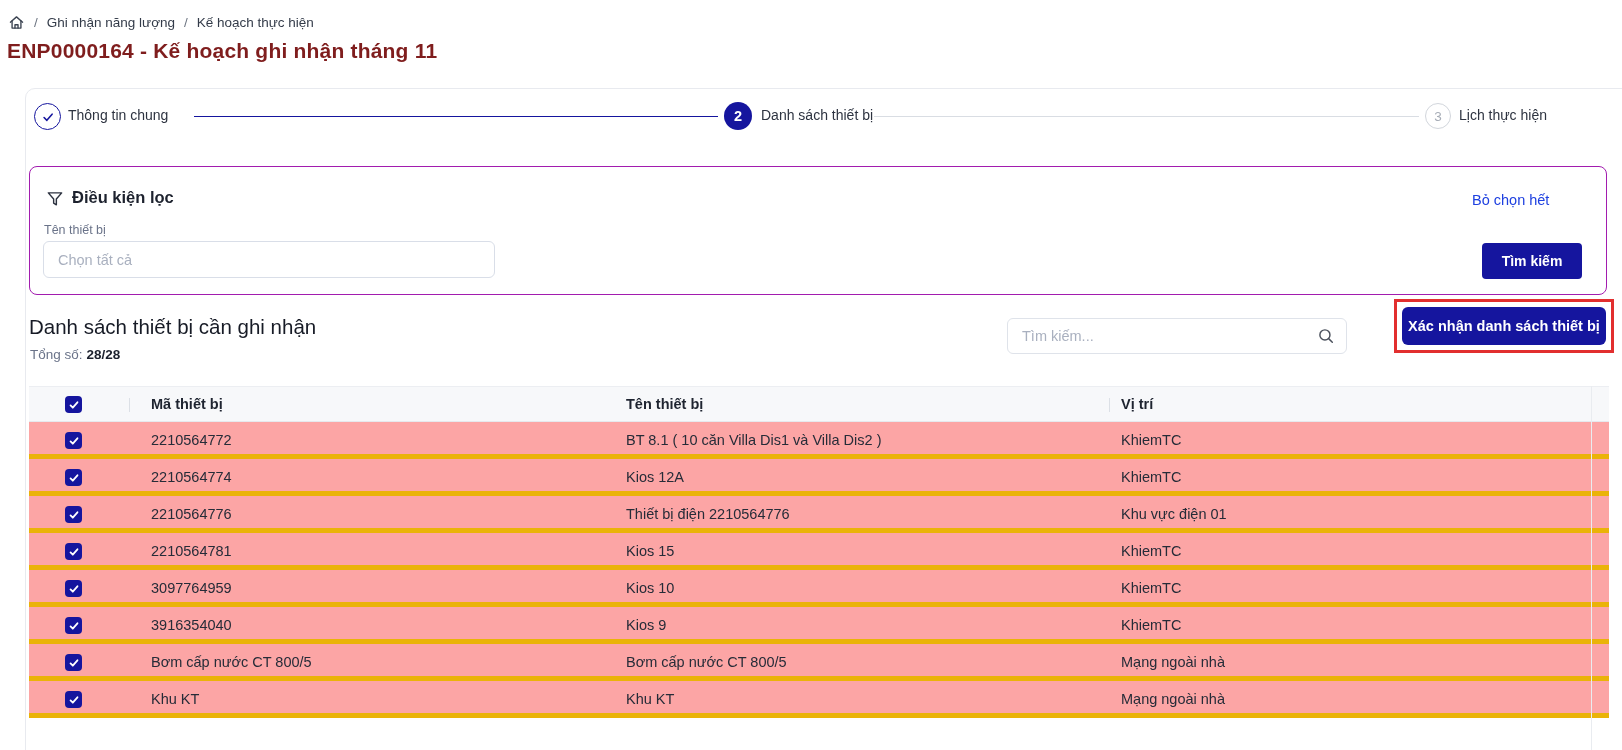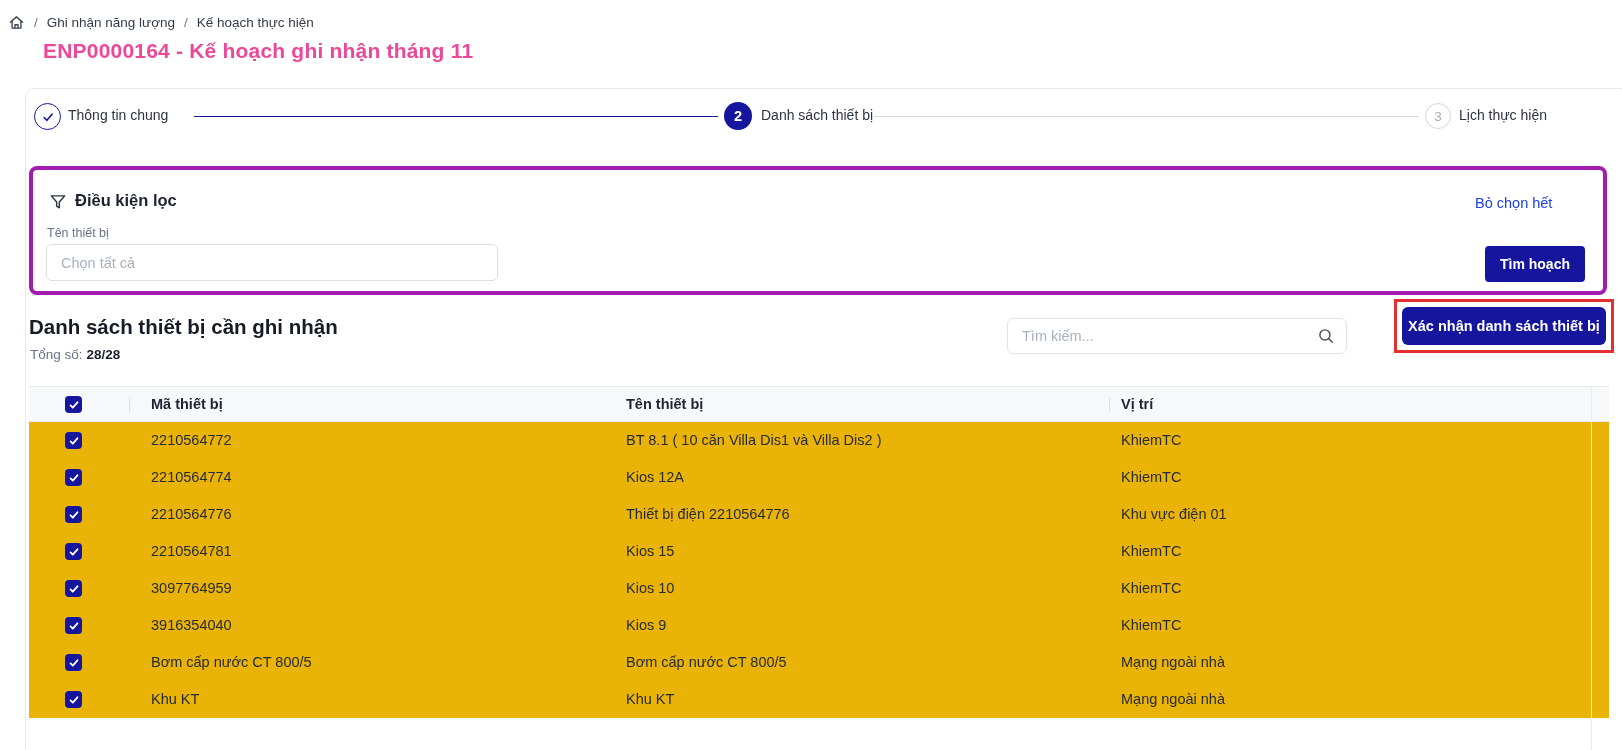--- a/index.html
+++ b/index.html
@@ -17,60 +17,60 @@
   body{
     position:relative;overflow:hidden;background:#fff;
     font-family:"Liberation Sans","DejaVu Sans",sans-serif;
     color:var(--text-dark);
   }
   
   .breadcrumb{position:absolute;left:8px;top:14px;display:flex;align-items:center;gap:9px;font-size:13.5px;color:#333b49;}
   .breadcrumb .sep{color:#6e7683;}
   .breadcrumb .bc-item{color:#333b49;text-decoration:none;cursor:pointer;}
   .home-ic{width:17px;height:17px;display:inline-flex;color:#3c4452;cursor:pointer;}
-  .page-title{position:absolute;left:7px;top:39px;font-size:21px;font-weight:700;color:#ec4899;letter-spacing:.2px;margin-left:36px;}
+  .page-title{position:absolute;left:7px;top:39px;font-size:21px;font-weight:700;color:#7f1d1d;letter-spacing:.2px;}
   
   .card{position:absolute;left:25px;top:88px;width:1641px;height:700px;border:1px solid #e8eaef;border-radius:10px;background:#fff;}
   
   .step-circle{position:absolute;display:flex;align-items:center;justify-content:center;border-radius:50%;}
   .step-circle.done{left:8px;top:14px;width:27px;height:27px;border:1.5px solid var(--primary);}
   .step-circle.done svg{width:14px;height:14px;}
   .step-circle.active{left:698px;top:13px;width:28px;height:28px;background:var(--primary);color:#fff;font-size:14.5px;font-weight:700;}
   .step-circle.pending{left:1399px;top:14px;width:26px;height:26px;border:1.5px solid #d2d6dc;color:#a6acb6;font-size:13.5px;}
   .step-label{position:absolute;top:18px;font-size:14px;color:var(--text-mid);white-space:nowrap;}
   .step-label.l1{left:42px;}
   .step-label.l2{left:735px;}
   .step-label.l3{left:1433px;}
   .connector{position:absolute;top:27px;height:0;border-top:1.5px solid #d9dde3;}
   .connector.active{left:168px;width:524px;border-color:var(--primary);}
   .connector.inactive{left:848px;width:545px;}
   
-  .filter-panel{position:absolute;left:3px;top:77px;width:1578px;height:129px;border:4px solid #a21caf;border-radius:8px;background:#fff;}
+  .filter-panel{position:absolute;left:3px;top:77px;width:1578px;height:129px;border:1px solid #a21caf;border-radius:8px;background:#fff;}
   .funnel-ic{position:absolute;left:16px;top:23px;width:18px;height:18px;color:#2c3240;}
   .filter-title{position:absolute;left:42px;top:21px;font-size:16.5px;font-weight:600;color:#1d222e;}
   .clear-link{position:absolute;left:1442px;top:25px;font-size:14.5px;color:var(--link);text-decoration:none;cursor:pointer;white-space:nowrap;}
   .field-label{position:absolute;left:14px;top:56px;font-size:12.5px;color:var(--text-gray);}
   .field-input{position:absolute;left:13px;top:74px;width:452px;height:37px;border:1px solid #d9dee8;border-radius:6px;padding:0 14px;font-size:14.5px;font-family:inherit;color:var(--text-dark);outline:none;}
   .field-input::placeholder{color:var(--placeholder);}
   .btn{border:none;cursor:pointer;background:var(--primary);color:#fff;font-family:inherit;font-weight:600;display:flex;align-items:center;justify-content:center;}
   .search-btn{position:absolute;left:1452px;top:76px;width:100px;height:36px;border-radius:4px;font-size:14px;}
   
-  .section-title{position:absolute;left:3px;top:226px;font-size:20.5px;font-weight:700;color:#171b26;}
+  .section-title{position:absolute;left:3px;top:226px;font-size:20.5px;font-weight:400;color:#171b26;}
   .section-total{position:absolute;left:4px;top:258px;font-size:13.5px;color:var(--text-gray);}
   .section-total b{color:#1c212e;font-weight:700;margin-left:4px;margin-top:28px;}
   .table-search{position:absolute;left:981px;top:229px;width:340px;height:36px;}
   .table-search input{width:100%;height:100%;border:1px solid #dfe3ea;border-radius:6px;padding:0 50px 0 14px;font-size:14.5px;font-family:inherit;color:var(--text-dark);outline:none;}
   .table-search input::placeholder{color:var(--placeholder);}
   .mag-ic{position:absolute;right:12px;top:9px;width:18px;height:18px;color:#4a505c;}
   .highlight-box{position:absolute;left:1368px;top:210px;width:220px;height:54px;border:3px solid var(--highlight);border-radius:0;}
   .confirm-btn{position:absolute;left:5px;top:5px;right:5px;bottom:5px;border-radius:6px;font-size:14.5px;white-space:nowrap;}
   
   .table{position:absolute;left:3px;top:297px;width:1580px;height:372px;}
   .thead{position:relative;height:36px;background:#f7f8fa;border-top:1px solid #eceef2;border-bottom:1px solid #e6e9ee;}
-  .trow{position:relative;height:37px;border-bottom:5px solid #eab308;background:#eab308;}
+  .trow{position:relative;height:37px;border-bottom:5px solid #eab308;background:#fca5a5;}
   .cell{position:absolute;top:0;font-size:14.5px;color:#262c38;white-space:nowrap;line-height:37px;}
   .thead .cell{font-weight:700;color:#1e2430;line-height:35px;}
   .c-code{left:122px;text-align:center;}
   .c-name{left:597px;}
   .c-loc{left:1092px;}
   .tick{position:absolute;top:11px;width:1px;height:14px;background:#dcе0e6;background:#dce0e6;}
   .tick.t1{left:100px;}
   .tick.t2{left:1080px;}
   .cbx{position:absolute;left:36px;top:10px;width:17px;height:17px;border-radius:4px;background:var(--primary);display:flex;align-items:center;justify-content:center;cursor:pointer;}
   .thead .cbx{top:9px;}
@@ -113,21 +113,21 @@
   <section class="filter-panel">
     <span class="funnel-ic">
       <svg viewBox="0 0 20 20" fill="none" stroke="currentColor" stroke-width="1.6" stroke-linejoin="round">
           <path d="M2.6 3.2h14.8l-5.9 6.9v6.3l-3-1.8V10.1L2.6 3.2z"></path>
         </svg>
     </span>
     <h2 class="filter-title">Điều kiện lọc</h2>
     <a class="clear-link">Bỏ chọn hết</a>
     <label class="field-label">Tên thiết bị</label>
     <input class="field-input" type="text" placeholder="Chọn tất cả" style="">
-    <button class="btn search-btn">Tìm hoạch</button>
+    <button class="btn search-btn">Tìm kiếm</button>
   </section>
 
   <h2 class="section-title">Danh sách thiết bị cần ghi nhận</h2>
   <div class="section-total">
     <span>Tổng số:</span><b>28/28</b>
   </div>
   <div class="table-search">
     <input type="text" placeholder="Tìm kiếm..." style="">
     <span class="mag-ic">
       <svg viewBox="0 0 20 20" fill="none" stroke="currentColor" stroke-width="1.6" stroke-linecap="round">

